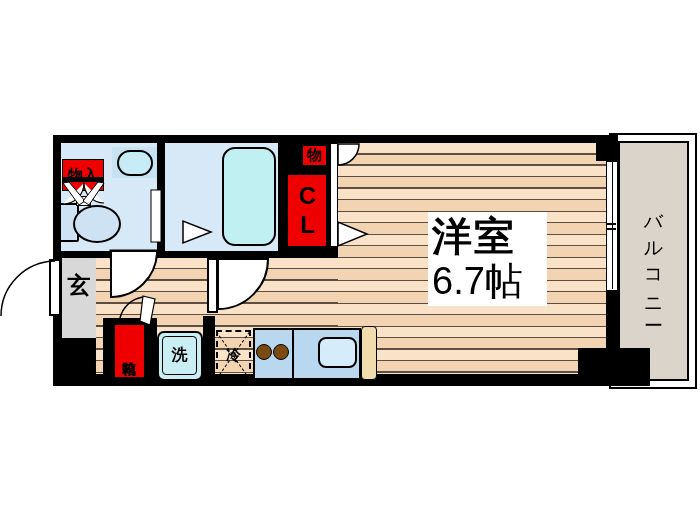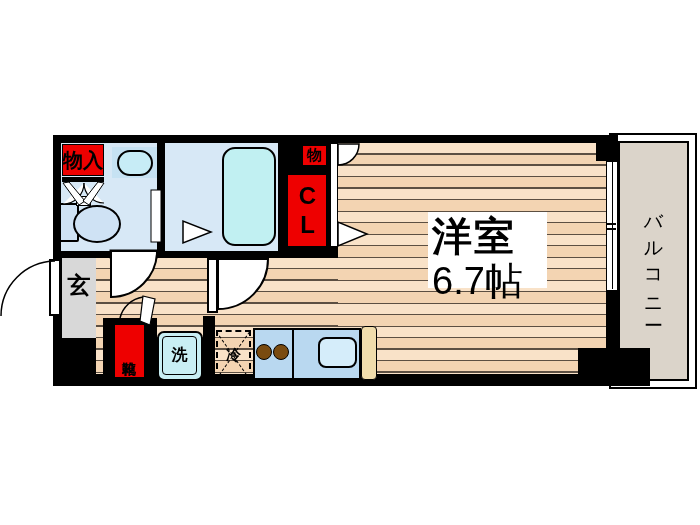--- a/index.html
+++ b/index.html
@@ -66,21 +66,21 @@
   <div class="abs black" style="left:596px; top:143px; width:22px; height:18px;"></div>
   <div class="abs black" style="left:606px; top:291px; width:12px; height:57px;"></div>
   <div class="abs black" style="left:578px; top:348px; width:72px; height:38px;"></div>
 
   <div class="abs" style="left:606px; top:161px; width:12px; height:130px; background:#fff; border:1.5px solid #000;">
     <div class="abs" style="left:4.5px; top:0; width:1px; height:127px; background:#000;"></div>
     <div class="abs" style="left:0; top:61px; width:9px; height:1.5px; background:#000;"></div>
     <div class="abs" style="left:0; top:66px; width:9px; height:1.5px; background:#000;"></div>
   </div>
 
-  <div class="abs redbox" style="left:62px; top:144px; width:42px; height:32px; font-size:20px;">
+  <div class="abs redbox" style="left:62px; top:159px; width:42px; height:32px; font-size:15px;">
     <span>物入</span>
   </div>
   <div class="abs redbox" style="left:302px; top:145px; width:25px; height:21px; font-size:15px;">
     <span>物</span>
   </div>
   <div class="abs redbox" style="left:287px; top:174px; width:40px; height:73px; font-size:24px;">
     <span class="vtext upright" style="letter-spacing:2px;">CL</span>
   </div>
   <div class="abs redbox" style="left:114px; top:324px; width:31px; height:54px; font-size:14px;">
     <span class="vtext upright">靴箱</span>
@@ -108,21 +108,21 @@
     <span style="font-size:15px; font-weight:bold; color:#000; position:relative;">冷</span>
   </div>
 
   <div class="abs" style="left:253px; top:328px; width:108px; height:52px; background:#b9d8f0; border:2px solid #000;"></div>
   <div class="abs black" style="left:292px; top:330px; width:2px; height:48px;"></div>
   <div class="abs" style="left:256px; top:344px; width:16px; height:16px; border-radius:50%; background:#7a4b10; border:1.5px solid #000;"></div>
   <div class="abs" style="left:273px; top:344px; width:16px; height:16px; border-radius:50%; background:#7a4b10; border:1.5px solid #000;"></div>
   <div class="abs" style="left:318px; top:337px; width:39px; height:31px; border-radius:8px; background:#d5edfa; border:2px solid #000;"></div>
   <div class="abs" style="left:361px; top:326px; width:16px; height:54px; border-radius:4px; background:#f0dcac; border:1.5px solid #000;"></div>
 
-  <div class="abs" id="room-label-box" style="left:428px; top:212px; width:119px; height:76px;">
+  <div class="abs" id="room-label-box" style="left:428px; top:212px; width:119px; height:94px;">
     <div id="room-label-line1">洋室</div>
     <div id="room-label-line2">6.7帖</div>
   </div>
 
   <div class="abs" style="left:49px; top:259px; width:12px; height:57px; background:#fff; border:2px solid #000;"></div>
   <div class="abs" style="left:207px; top:258px; width:11px; height:55px; background:#fff; border:2px solid #000;"></div>
 
   <svg width="700" height="525" viewBox="0 0 700 525">
 
     <path d="M 55 261 A 55 55 0 0 0 1 316" fill="none" stroke="#000" stroke-width="1.5"></path>

